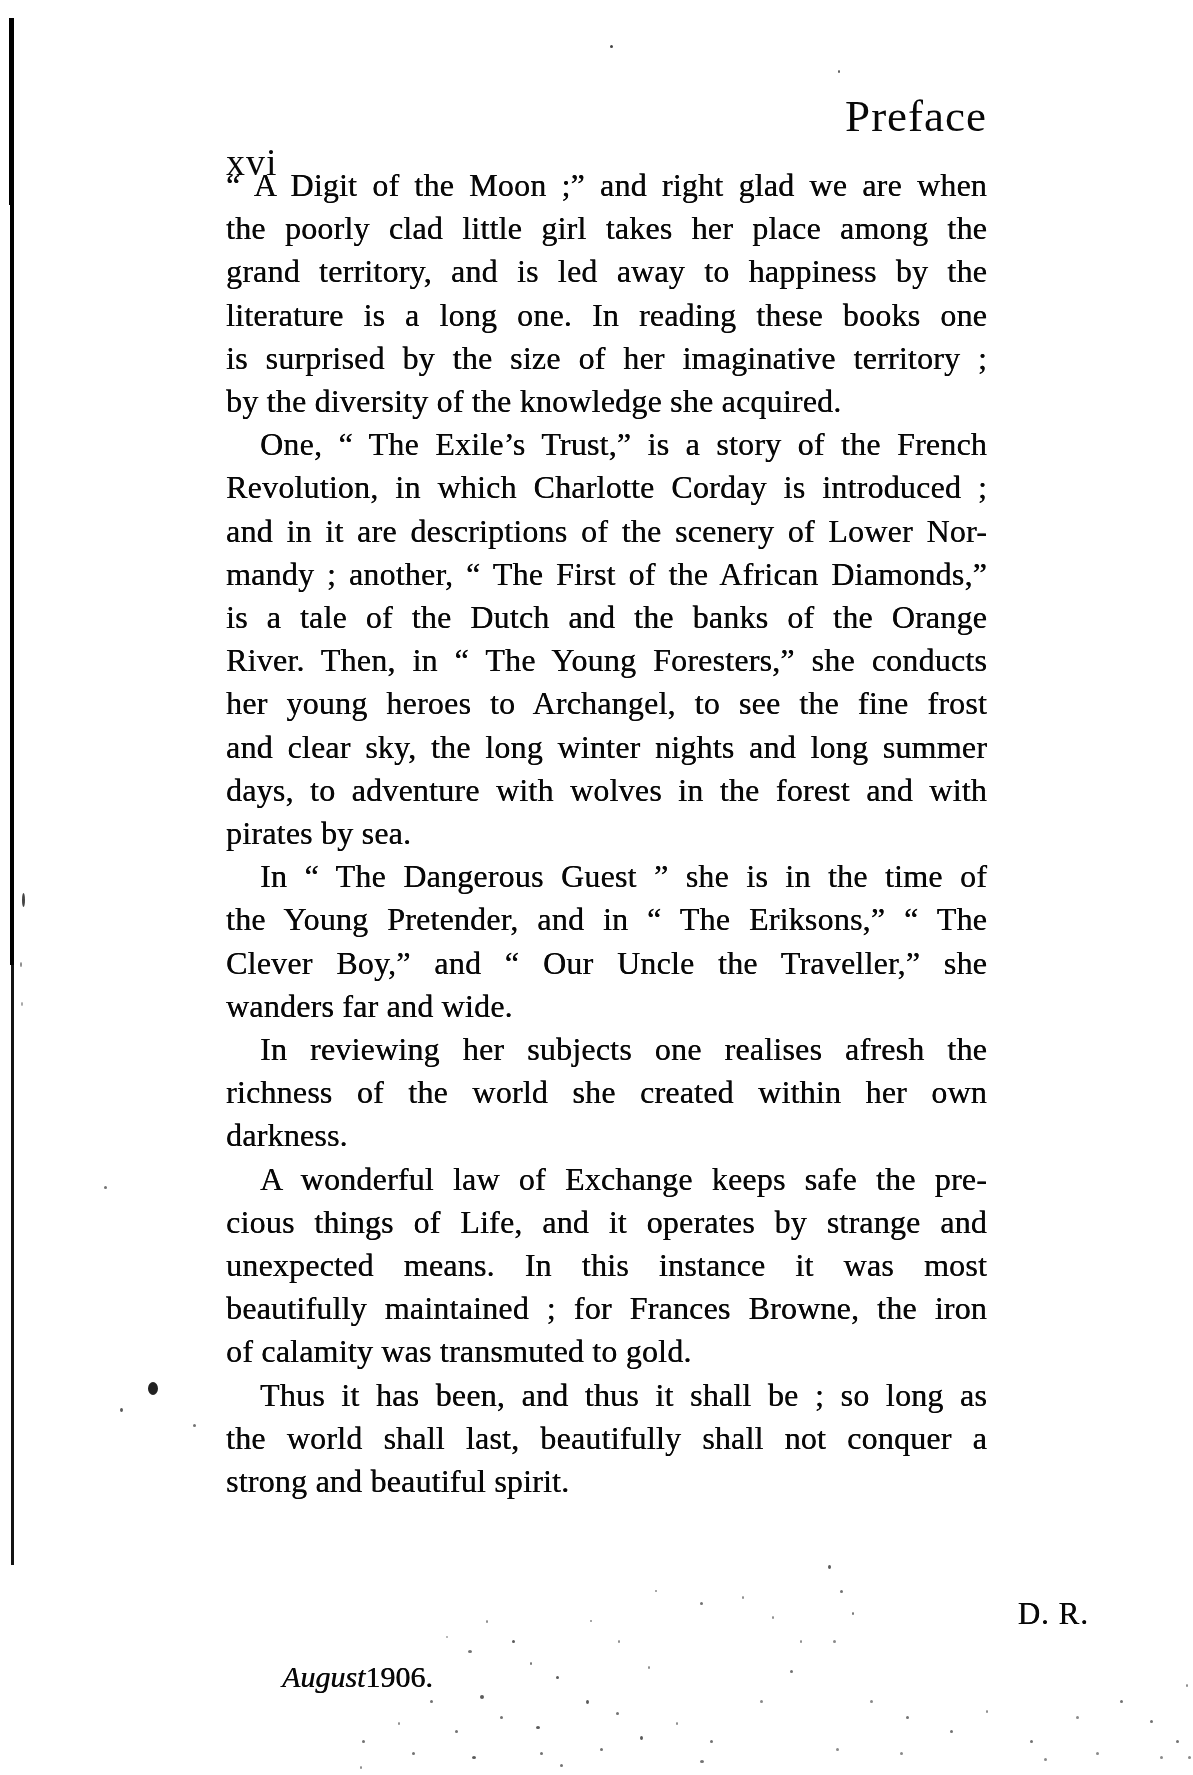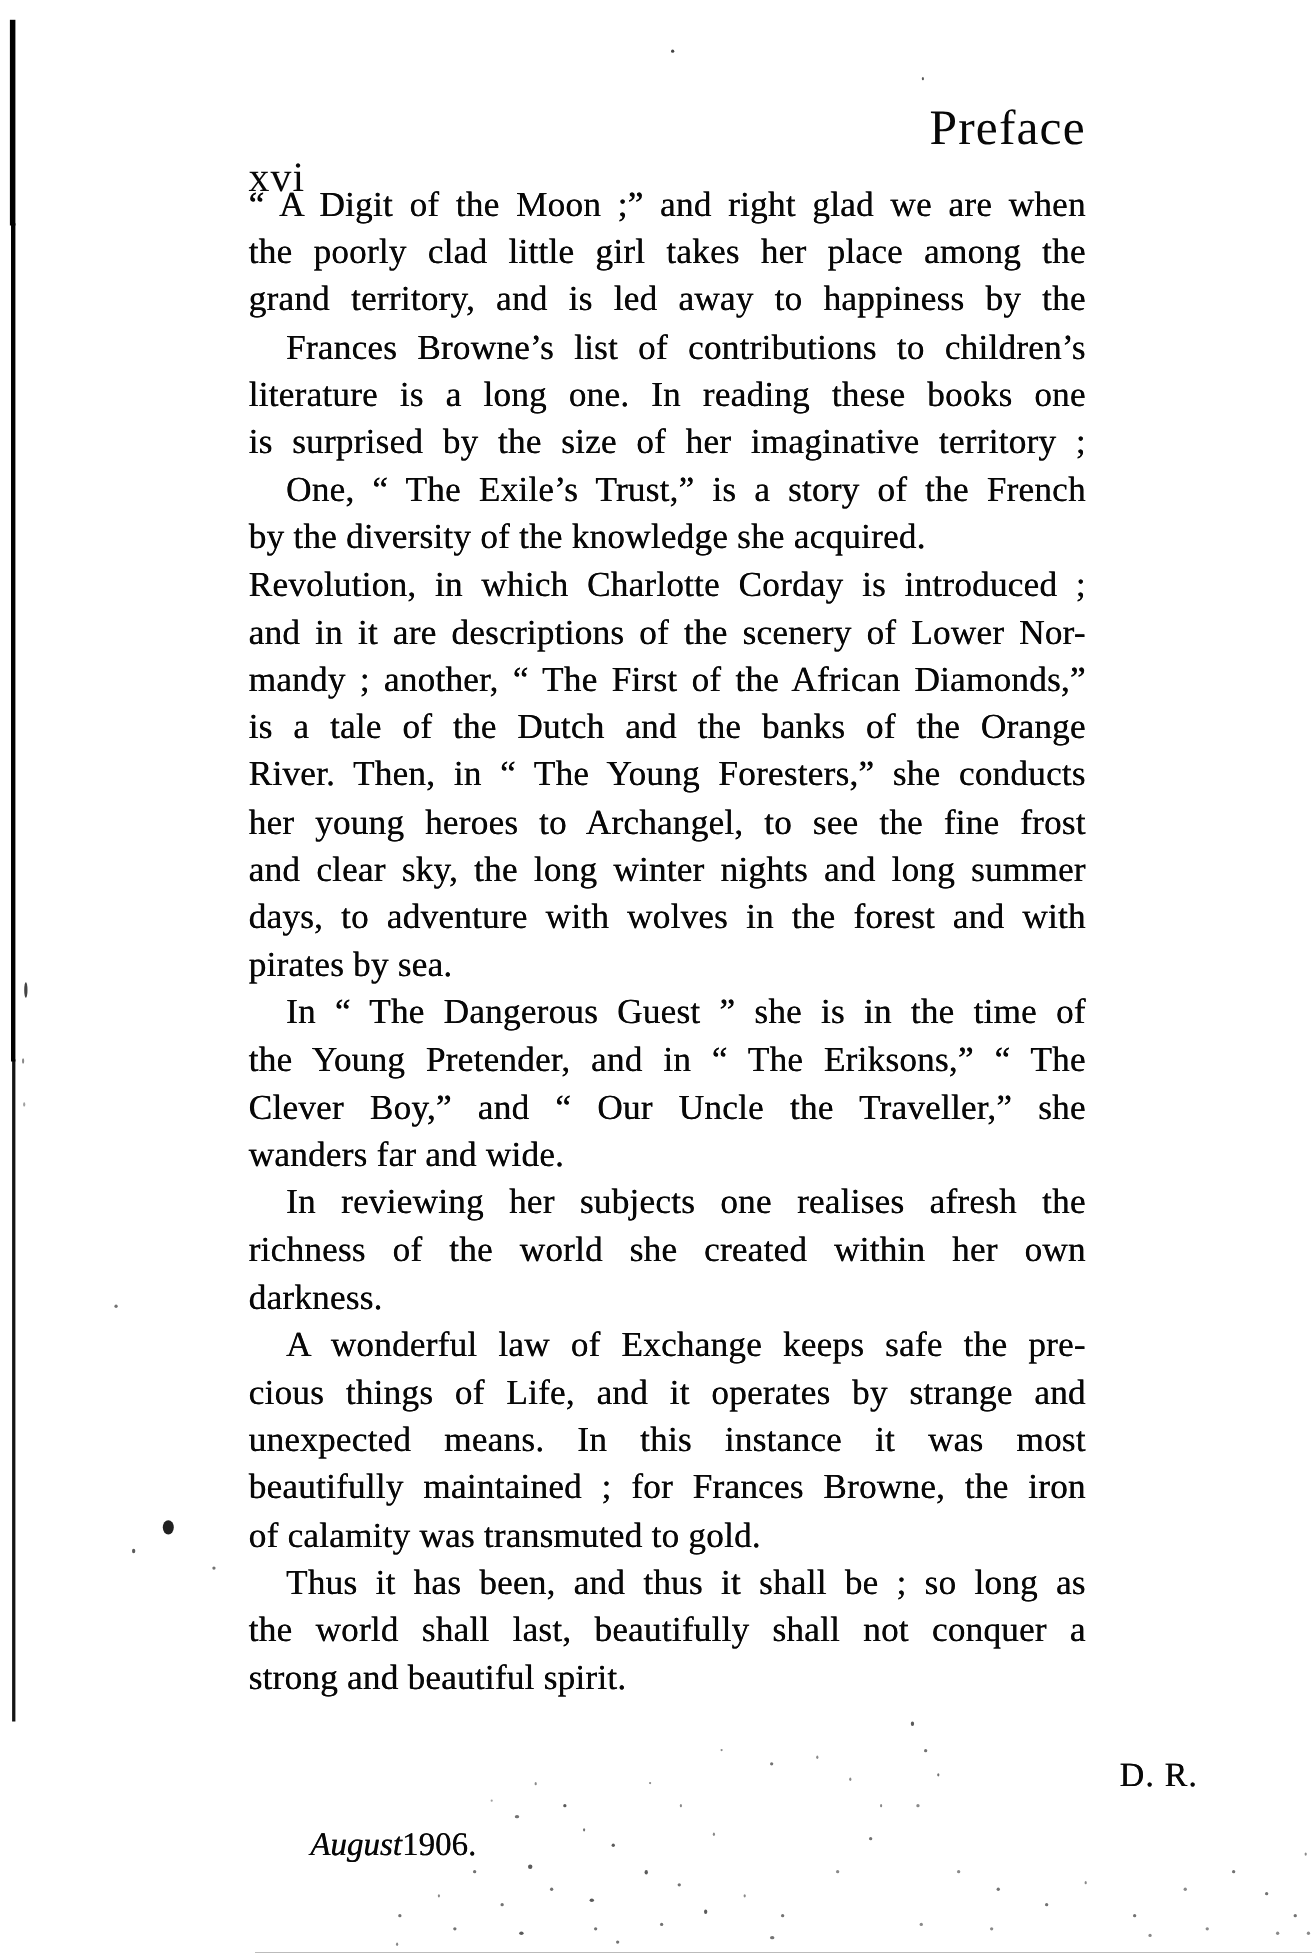--- a/index.html
+++ b/index.html
@@ -53,25 +53,24 @@
 
   <div class="header">
     <span class="pagenum">xvi</span>
     <div class="title">Preface</div>
   </div>
 
   <div class="body" id="body-text">
       <div class="line">“ A Digit of the Moon ;”  and right glad we are when</div>
       <div class="line">the poorly clad little girl takes her place among the</div>
       <div class="line">grand territory, and is led away to happiness by the</div>
-      <div class="line ind">Frances Browne’s list of contributions to children’s</div>
       <div class="line">literature is a long one.  In reading these books one</div>
       <div class="line">is surprised by the size of her imaginative territory ;</div>
+      <div class="line last">by the diversity of the knowledge she acquired.</div>
       <div class="line ind">One, “ The Exile’s Trust,” is a story of the French</div>
-      <div class="line last">by the diversity of the knowledge she acquired.</div>
       <div class="line">Revolution, in which Charlotte Corday is introduced ;</div>
       <div class="line">and in it are descriptions of the scenery of Lower Nor-</div>
       <div class="line">mandy ; another, “ The First of the African Diamonds,”</div>
       <div class="line">is a tale of the Dutch and the banks of the Orange</div>
       <div class="line">River.  Then, in “ The Young Foresters,” she conducts</div>
       <div class="line">her young heroes to Archangel, to see the fine frost</div>
       <div class="line">and clear sky, the long winter nights and long summer</div>
       <div class="line">days, to adventure with wolves in the forest and with</div>
       <div class="line last">pirates by sea.</div>
       <div class="line ind">In “ The Dangerous Guest ” she is in the time of</div>

